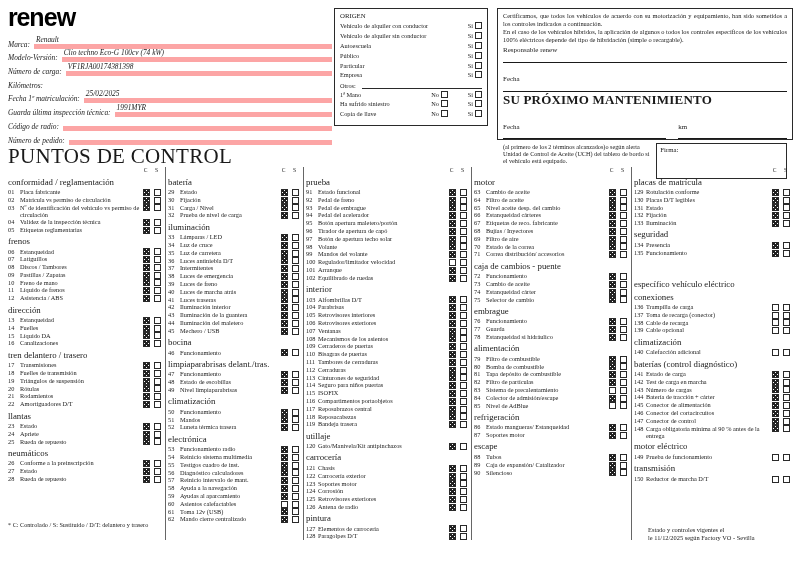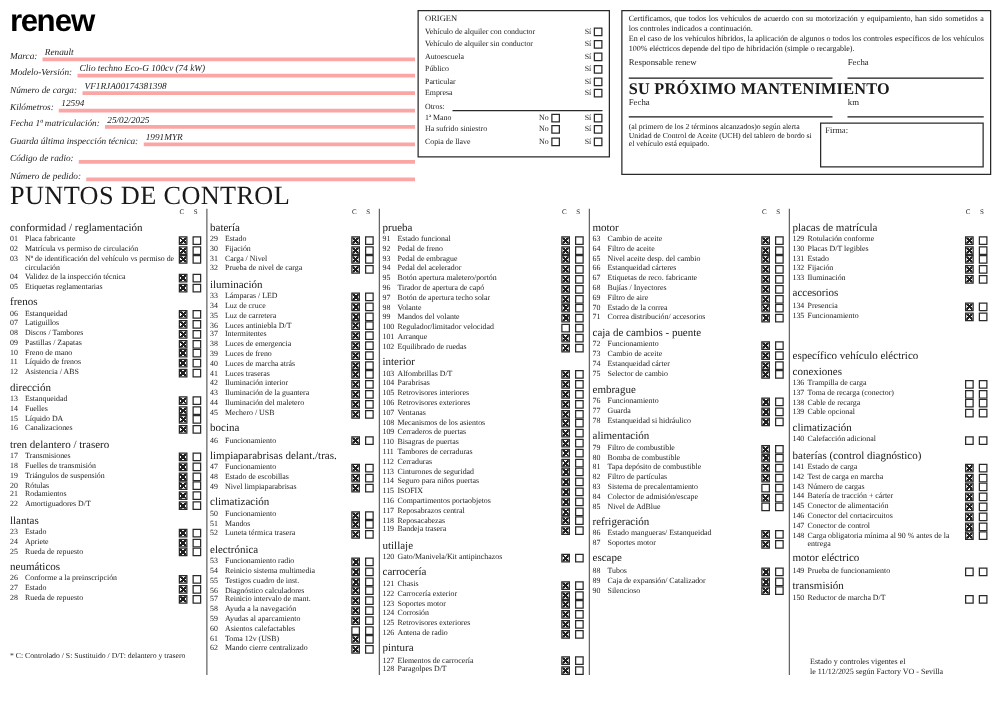--- a/index.html
+++ b/index.html
@@ -7,38 +7,38 @@
     position:relative; width:800px; height:565px; background:#ffffff;
     font-family:"Liberation Serif", serif; color:#1a1a1a; overflow:hidden;
     margin:0 auto;
   }
   
   .vehicle-block { position:absolute; left:8px; top:4px; width:324px; }
   .logo { font-family:"Liberation Sans", sans-serif; font-weight:800; font-size:25px; letter-spacing:-0.8px; line-height:27px; margin-bottom:4px; color:#000; }
   .logo .re { letter-spacing:-1.2px; }
   .vrow { display:flex; align-items:flex-end; height:13.7px; font-size:7.4px;font-style:italic; }
   .vlabel { white-space:nowrap; padding-right:4px; }
-  .vline { flex:1; border-bottom:3px solid #fca5a5; padding-left:2px; line-height:9px; }
+  .vline { flex:1; border-bottom:5px solid #fca5a5; padding-left:2px; line-height:9px; }
   .vvalue { font-size:7.4px; }
   
   .origen-box { position:absolute; left:334px; top:8px; width:154px; height:118px; border:1px solid #2a2a2a; padding:3px 5px; box-sizing:border-box; font-size:6.3px; }
   .origen-title { font-size:6.8px; margin-bottom:2px; }
   .orow { display:flex; align-items:center; height:9.8px; }
   .orow .olbl { flex:1; }
   .ocol { display:flex; align-items:center; gap:2px; width:16px; justify-content:flex-end; }
   .ocol.wide { width:34px; }
   .otros-row { display:flex; align-items:flex-end; height:9.5px; }
   .otros-line { flex:1; border-bottom:1px solid #2a2a2a; margin-left:6px; }
   
   .cert-block { position:absolute; left:497px; top:8px; width:296px; height:132px; border:1px solid #2a2a2a; box-sizing:border-box; padding:3px 5px; }
   .cert-par { font-size:6.4px; line-height:7.5px; text-align:justify; margin:0 0 1px 0; }
-  .cert-fields { display:flex; gap:12px; margin-top:3px; }
+  .cert-fields { display:flex; gap:12px; margin-top:3px;flex-direction:column; }
   .cfield { border-bottom:1.2px solid #1a1a1a; padding-bottom:8px; font-size:7px; }
   .cfield.f1 { flex:1.5; } .cfield.f2 { flex:1; }
-  .next-title { font-size:13px; font-weight:bold; letter-spacing:0.2px; margin:1px 0 0 0; line-height:14px; }
+  .next-title { font-size:13px; font-weight:bold; letter-spacing:0.2px; margin:1px 0 16px 0; line-height:14px; }
   .cert-fields2 { display:flex; gap:12px; }
   .cfield2 { border-bottom:1px solid #1a1a1a; padding-bottom:7px; font-size:7px; }
   .note-sign { display:flex; gap:6px; margin-top:4px; }
   .cert-note { flex:1.2; font-size:6.2px; line-height:7px; }
   .firma-box { flex:1; border:1px solid #2a2a2a; height:36px; font-size:6.8px; padding:2px 3px; box-sizing:border-box; }
   
   .main-title { position:absolute; left:8px; top:144px; font-size:21px; letter-spacing:0.3px; }
   .columns { position:absolute; left:8px; top:167px; width:786px; display:flex; }
   .col { box-sizing:border-box; padding:0 4px 0 2px; border-right:0.8px solid #666; }
   .col:nth-child(1){ flex:0 0 158px; padding-left:0; }
@@ -77,21 +77,20 @@
         <div class="vrow">
           <span class="vlabel">Modelo-Versión:</span>
           <span class="vline"><span class="vvalue">Clio techno Eco-G 100cv (74 kW)</span></span>
         </div>
         <div class="vrow">
           <span class="vlabel">Número de carga:</span>
           <span class="vline"><span class="vvalue">VF1RJA00174381398</span></span>
         </div>
         <div class="vrow">
           <span class="vlabel">Kilómetros:</span>
-          <span class="vline"><span class="vvalue">12594</span></span>
         </div>
         <div class="vrow">
           <span class="vlabel">Fecha 1ª matriculación:</span>
           <span class="vline"><span class="vvalue">25/02/2025</span></span>
         </div>
         <div class="vrow">
           <span class="vlabel">Guarda última inspección técnica:</span>
           <span class="vline"><span class="vvalue">1991MYR</span></span>
         </div>
         <div class="vrow">
@@ -1320,21 +1319,21 @@
           </span>
         </div>
         <div class="item">
           <span class="num">133</span>
           <span class="lbl">Iluminación</span>
           <span class="boxes">
             <span class="cb on"></span>
             <span class="cb"></span>
           </span>
         </div>
-        <div class="sec-title">accesorios</div>
+        <div class="sec-title">seguridad</div>
         <div class="item">
           <span class="num">134</span>
           <span class="lbl">Presencia</span>
           <span class="boxes">
             <span class="cb on"></span>
             <span class="cb"></span>
           </span>
         </div>
         <div class="item">
           <span class="num">135</span>

